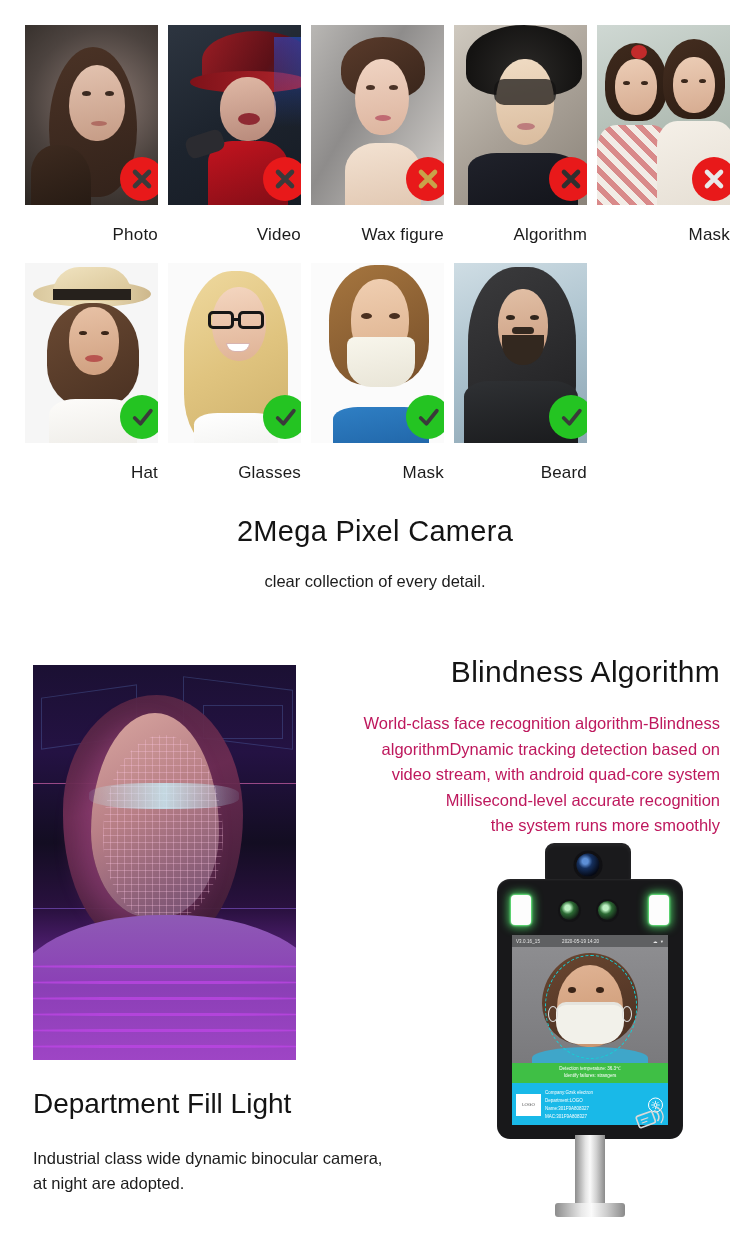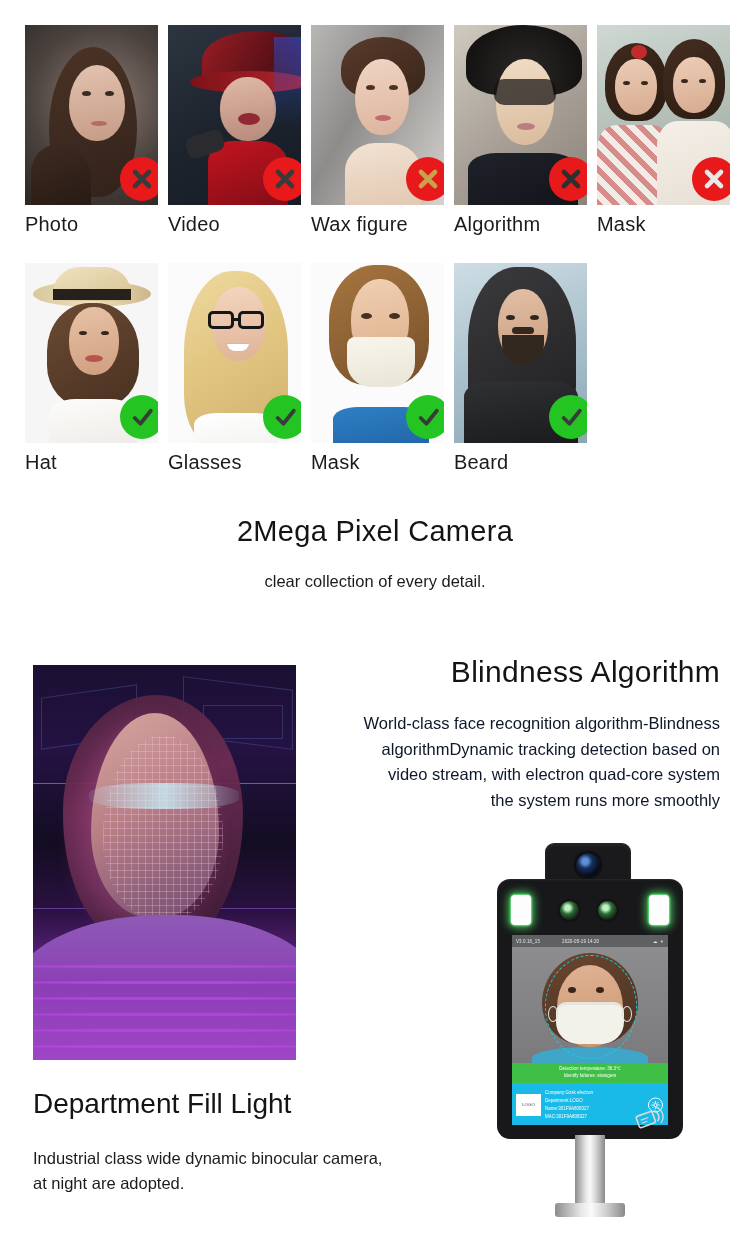--- a/index.html
+++ b/index.html
@@ -26,33 +26,33 @@
   .badge {
     position:absolute; right:-6px; bottom:4px;
     width:44px; height:44px; border-radius:50%;
     display:flex; align-items:center; justify-content:center;
     font-weight:bold; line-height:1;
   }
   .badge.deny { background:#e8191a; }
   .badge.allow { background:#24c422; }
   .badge svg { display:block; }
   .cap {
-    text-align:left; font-size:20px; color:#1b1b1b;
-    margin-top:8px; letter-spacing:.2px; white-space:nowrap;
+    text-align:right; font-size:17px; color:#1b1b1b;
+    margin-top:20px; letter-spacing:.2px; white-space:nowrap;
   }
 
   
   .camera-block { position:absolute; left:0; top:515px; width:750px; text-align:center; }
   .h1 { font-size:29px; color:#141414; font-weight:400; letter-spacing:.3px; }
   .body-c { margin-top:22px; font-size:16.5px; line-height:1.45; color:#1c1c1c; }
 
   
   .algo { position:absolute; right:30px; top:655px; width:410px; text-align:right; }
   .algo .h1 { font-size:30px; }
-  .algo .body-r { margin-top:22px; font-size:16.5px; line-height:1.55; color:#0f172a; }
+  .algo .body-r { margin-top:22px; font-size:16.5px; line-height:1.55; color:#be185d; }
 
   
   .photo-fill {
     position:absolute; left:33px; top:665px; width:263px; height:395px;
     overflow:hidden;
     background:
       linear-gradient(180deg,#1b1033 0%,#241243 22%,#130d22 45%,#2a1140 62%,#7a2da8 84%,#8c33b4 100%);
   }
   .pf-layer { position:absolute; inset:0; }
   .pf-line { position:absolute; height:1px; background:rgba(255,120,200,.55); left:0; right:0; }
@@ -400,21 +400,22 @@
     <div class="body-c">
       <div>clear collection of every detail.</div>
     </div>
   </div>
 
   <div class="algo">
     <div class="h1">Blindness Algorithm</div>
     <div class="body-r">
       <div>World-class face recognition algorithm-Blindness</div>
       <div>algorithmDynamic tracking detection based on</div>
-      <div>video stream, with electron quad-core system</div>
+      <div>video stream, with android quad-core system</div>
+      <div>Millisecond-level accurate recognition</div>
       <div>the system runs more smoothly</div>
     </div>
   </div>
 
   <div class="photo-fill">
     <div class="pf-layer">
       <div class="pf-wire" style="left:8px;top:26px;width:96px;height:52px;transform:skewY(-8deg);"></div>
       <div class="pf-wire" style="left:150px;top:18px;width:110px;height:60px;transform:skewY(7deg);"></div>
       <div class="pf-wire" style="left:170px;top:40px;width:80px;height:34px;"></div>
       <div class="pf-line" style="top:118px;"></div>

